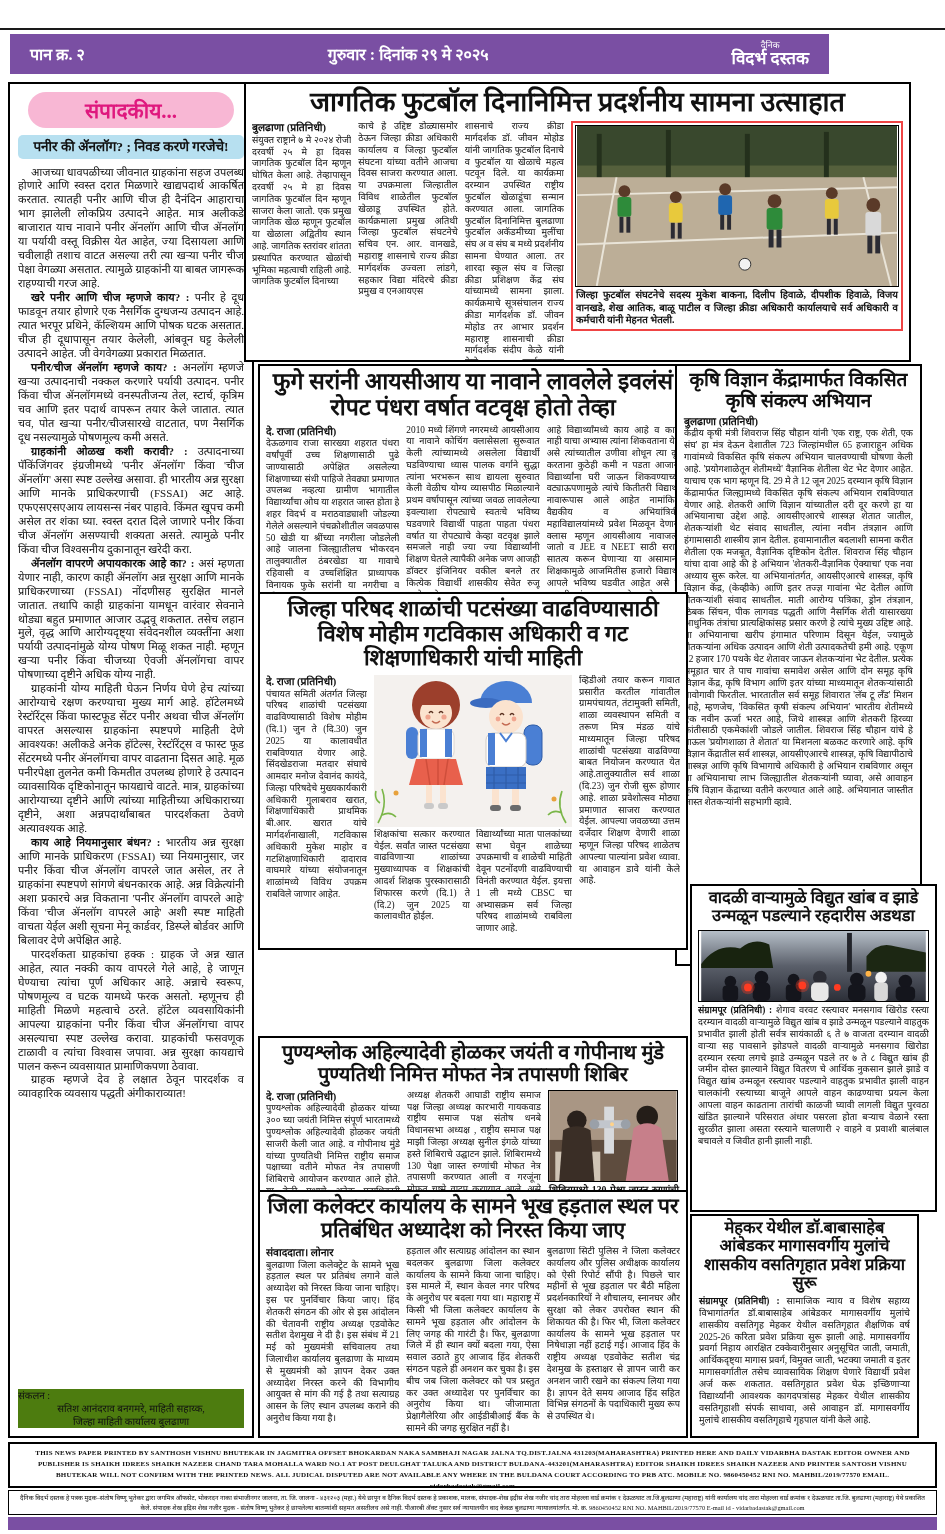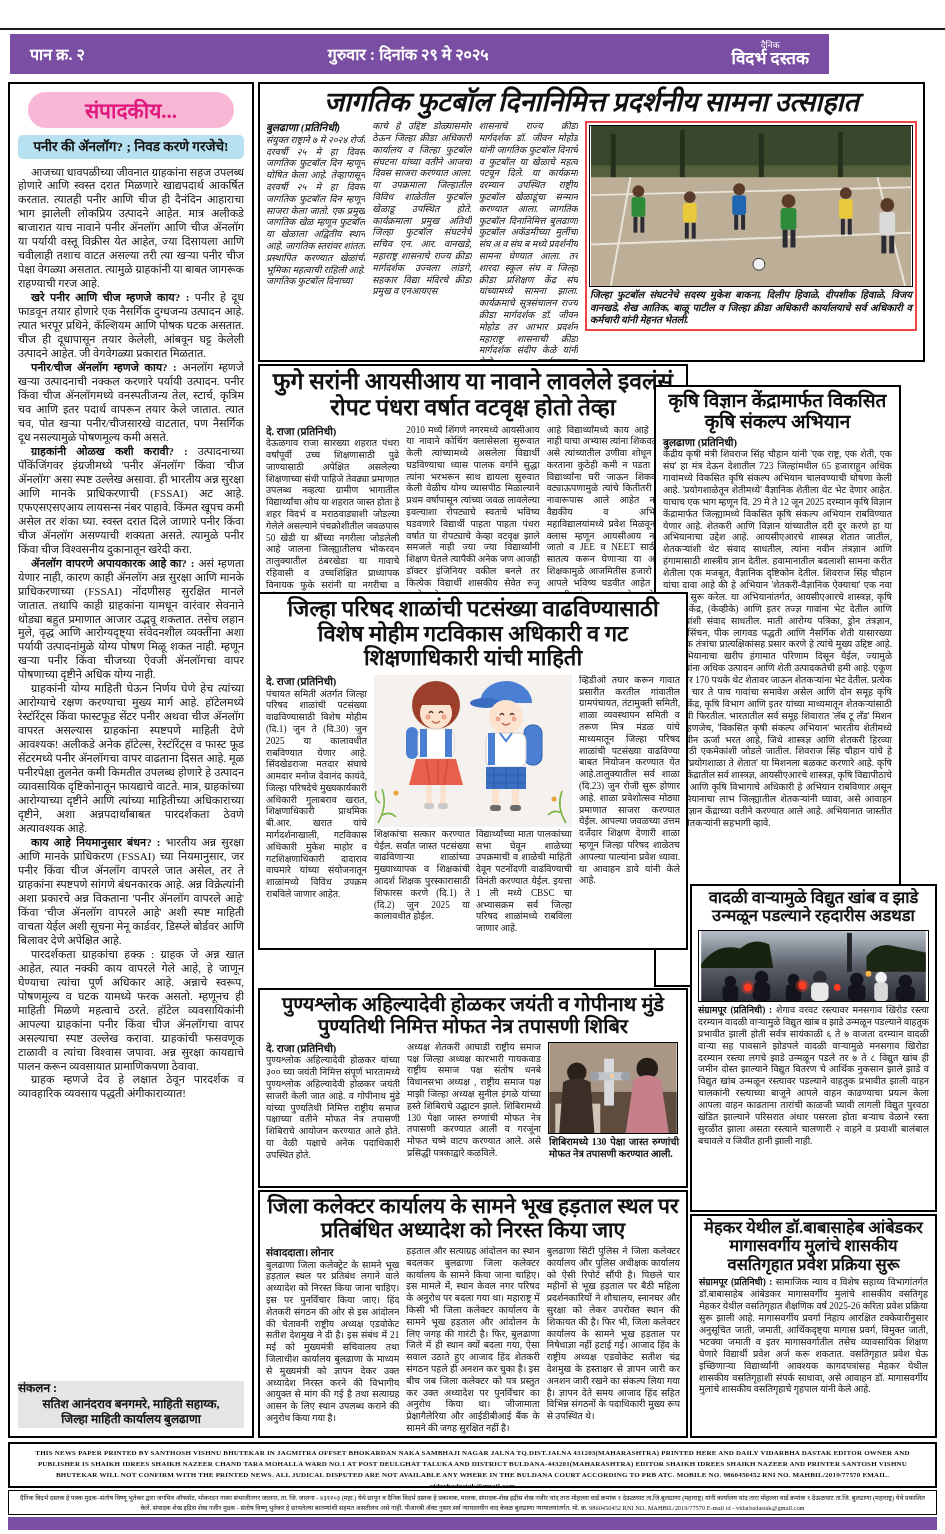--- a/index.html
+++ b/index.html
@@ -31,50 +31,50 @@
     display:flex; align-items:center; justify-content:center;
     color:#df187e; font-size:21px; font-weight:bold;
   }
   .ed-sub {
     background:#b7e0f0; border-radius:5px; padding:4px 2px; text-align:center;
     font-weight:bold; font-size:13.5px; margin-bottom:7px; line-height:1.15;
   }
   .ed-body { height:1200px; overflow:hidden; font-size:11px; line-height:1.27; text-align:justify; }
   .ed-body p { text-indent:13px; }
   .ed-body b { font-weight:bold; }
-  .ed-sign { position:absolute; left:8px; right:8px; bottom:8px; background:#e5e5e5; font-weight:bold; font-size:12px; line-height:1.3; }
+  .ed-sign { position:absolute; left:8px; right:8px; bottom:8px; background:#4d7c0f; font-weight:normal; font-size:10px; line-height:1.3; }
   .ed-sign .s1 { text-align:left; }
   .ed-sign .s2,.ed-sign .s3 { text-align:center; }
 
   
   .article { background:#fff; border:2px solid #000; overflow:hidden; }
   .hl { font-weight:bold; text-align:center; line-height:1.12; padding:3px 4px 2px; }
   .cols { display:flex; gap:7px; padding:2px 6px 4px; }
   .col { flex:1; font-size:9.3px; line-height:1.27; text-align:justify; overflow:hidden; }
   .dl { display:block; font-weight:bold; font-size:10.5px; line-height:1.3; }
   .dl-in { font-weight:bold; }
   .photo-frame { border:2px solid #ef4444; padding:2px; background:#fff; }
   .photo { border:1px solid #000; display:block; }
   .caption { font-size:9.8px; font-weight:bold; line-height:1.28; text-align:justify; padding:2px 1px 0; }
 
-  .a-football { left:258px; top:82px; width:667px; height:280px;font-style:italic; }
+  .a-football { left:244px; top:82px; width:667px; height:280px; }
   .a-football .hl { font-size:27px; }
   .a-fuge { left:258px; top:364px; width:430px; height:332px; }
   .a-fuge .hl { font-size:23px; }
   .a-zp { left:258px; top:592px; width:430px; height:358px; }
   .a-zp .hl { font-size:22px; }
-  .a-netra { left:258px; top:988px; width:430px; height:200px; }
+  .a-netra { left:258px; top:1036px; width:430px; height:200px; }
   .a-netra .hl { font-size:20px; }
   .a-collector { left:258px; top:1190px; width:430px; height:248px; }
   .a-collector .hl { font-size:21px; }
-  .a-krishi { left:654px; top:364px; width:247px; height:602px;margin-top:21px; }
+  .a-krishi { left:675px; top:364px; width:247px; height:602px; }
   .a-krishi .hl { font-size:19px; }
   .a-vadali { left:690px; top:884px; width:247px; height:328px; }
   .a-vadali .hl { font-size:16.5px; }
-  .a-mehkar { left:690px; top:1214px; width:247px; height:224px; }
+  .a-mehkar { left:690px; top:1214px; width:229px; height:224px; }
   .a-mehkar .hl { font-size:16.5px; }
   .single-body { font-size:9.3px; line-height:1.28; text-align:justify; padding:1px 7px 4px; overflow:hidden; }
 
   .zp-center { width:198px; flex:none; }
   .zp-below { display:flex; gap:6px; margin-top:2px; }
   .zp-below .col { font-size:9.3px; }
   .netra-photo { width:132px; flex:none; }
 
   
   .imprint-en {

